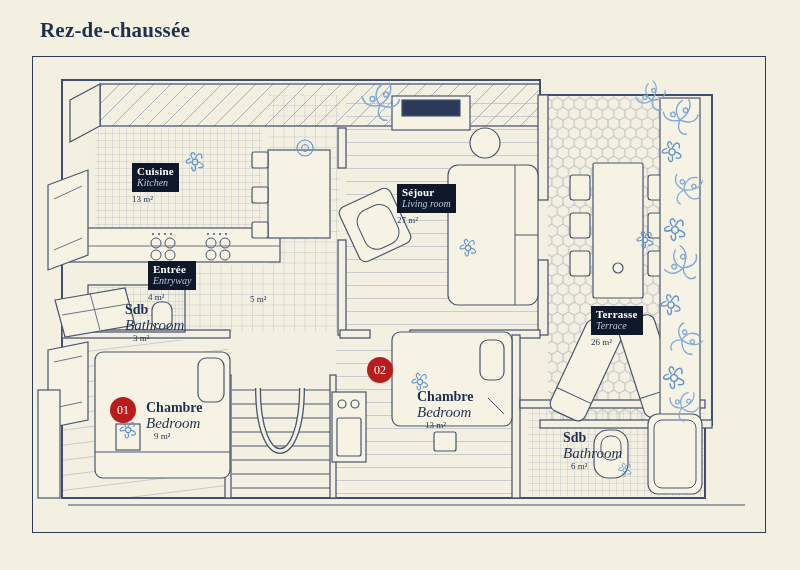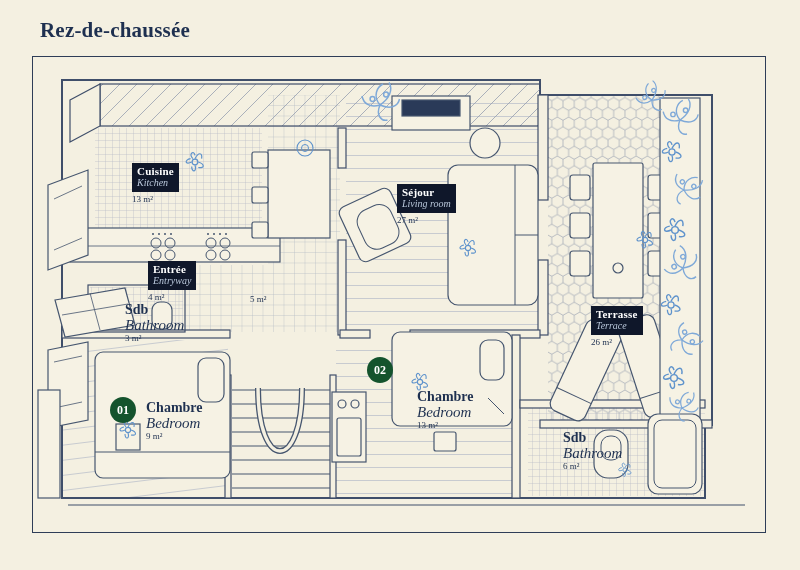--- a/index.html
+++ b/index.html
@@ -21,24 +21,24 @@
   .lbl{position:absolute;line-height:1.05;}
   .badge{
     background:#0f172a;color:#ffffff;padding:3px 5px 4px 5px;
     display:inline-block;
   }
   .badge .fr{font-size:11px;font-weight:bold;display:block;letter-spacing:.2px;}
   .badge .en{font-size:10px;font-style:italic;color:#b9c7da;display:block;}
   .area{font-size:9px;font-weight:normal;color:#1e3050;margin-top:3px;display:block;}
   .plain .fr{font-size:14px;font-weight:bold;display:block;}
   .plain .en{font-size:15px;font-style:italic;display:block;}
-  .plain .area{margin-top:1px;}
+  .plain .area{margin-top:1px;margin-left:8px;}
   .marker{
     position:absolute;width:26px;height:26px;border-radius:50%;
-    background:#14532d;color:#fff;font-size:12px;font-weight:bold;
+    background:#b91c1c;color:#fff;font-size:12px;font-weight:normal;
     display:flex;align-items:center;justify-content:center;
   }
 </style>
 </head>
 <body>
 
 <div class="page-title">Rez-de-chaussée</div>
 <div class="plan-border"></div>
 
 <svg class="plan" width="800" height="570" viewBox="0 0 800 570">

